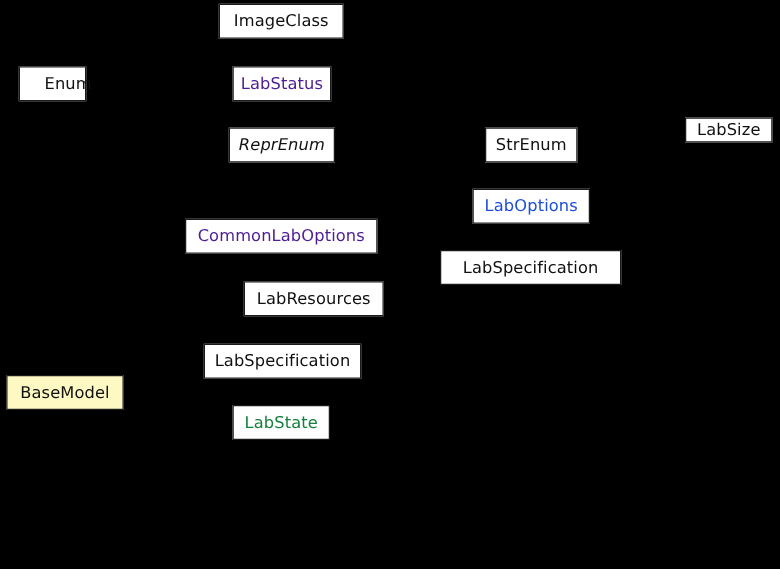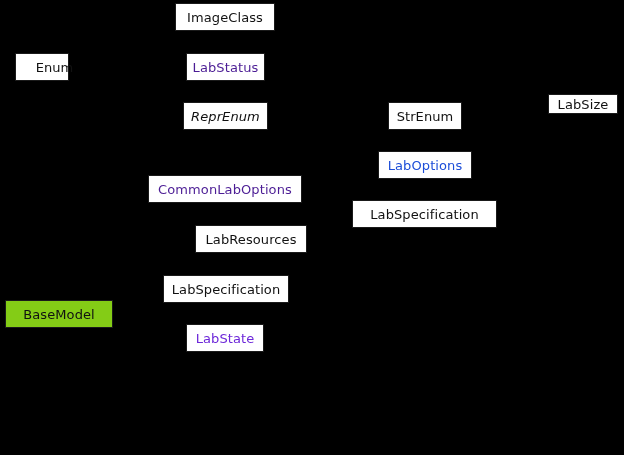--- a/index.html
+++ b/index.html
@@ -90,19 +90,19 @@
     </div>
     <div class="node" style="left: 352px; top: 200px; width: 145px; height: 28px; background: rgb(255, 255, 255); border-color: rgb(26, 26, 26); color: rgb(17, 17, 17);">
       <span class="node-label">LabSpecification</span>
     </div>
     <div class="node" style="left: 169px; top: 225px; width: 112px; height: 28px; background: rgb(255, 255, 255); border-color: rgb(26, 26, 26); color: rgb(17, 17, 17); margin-left: 26px;">
       <span class="node-label">LabResources</span>
     </div>
     <div class="node" style="left: 163px; top: 275px; width: 126px; height: 28px; background: rgb(255, 255, 255); border-color: rgb(26, 26, 26); color: rgb(17, 17, 17);">
       <span class="node-label">LabSpecification</span>
     </div>
-    <div class="node" style="left: 5px; top: 300px; width: 108px; height: 28px; background: #84cc16; border-color: rgb(26, 26, 26); color: rgb(17, 17, 17);">
+    <div class="node" style="left: 5px; top: 300px; width: 94px; height: 28px; background: #fef9c3; border-color: rgb(26, 26, 26); color: rgb(17, 17, 17);">
       <span class="node-label">BaseModel</span>
     </div>
-    <div class="node" style="left: 186px; top: 324px; width: 78px; height: 28px; background: rgb(255, 255, 255); border-color: rgb(26, 26, 26); color: #6d28d9;">
+    <div class="node" style="left: 186px; top: 324px; width: 78px; height: 28px; background: rgb(255, 255, 255); border-color: rgb(26, 26, 26); color: #15803d;">
       <span class="node-label">LabState</span>
     </div>
   </div>
 
 </body></html>

